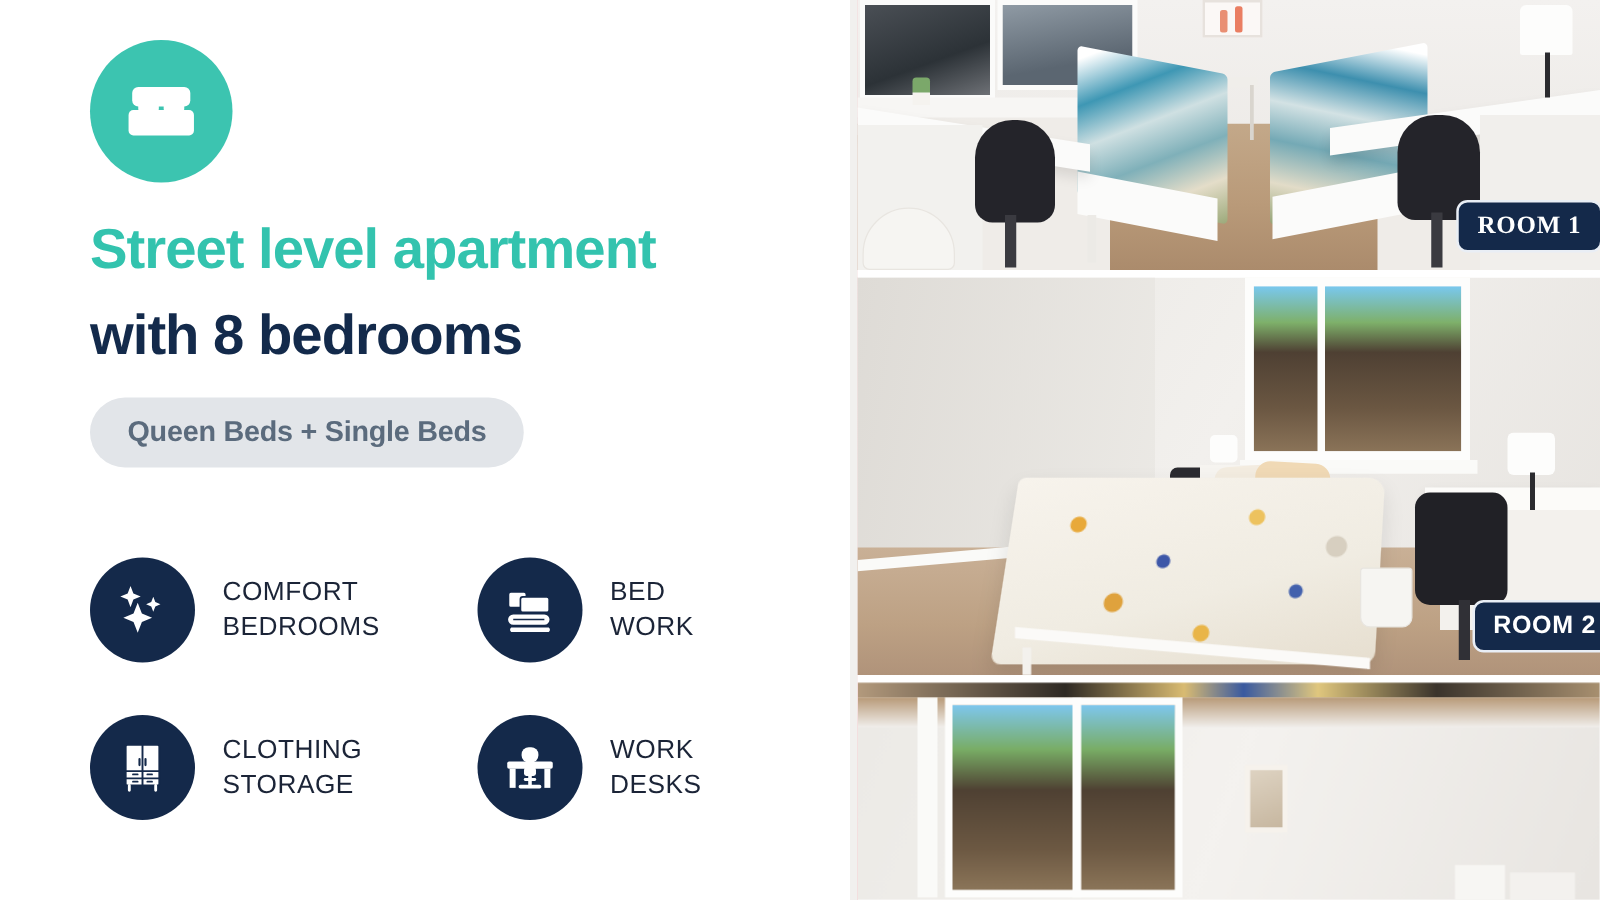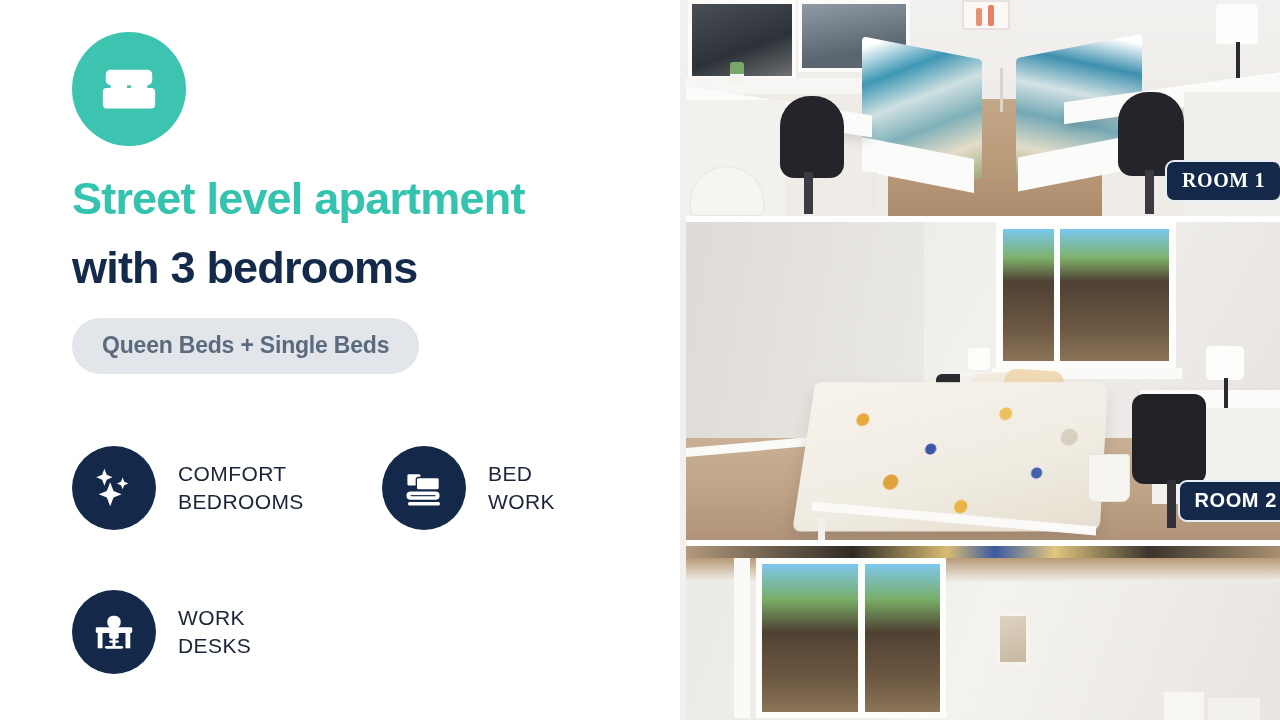--- a/index.html
+++ b/index.html
@@ -47,21 +47,21 @@
     background:#e2e5e9; color:#5b6b7d;
     font-size:23px; font-weight:600; letter-spacing:-0.2px;
     border-radius:32px; padding:14px 30px 15px 30px;
     margin-top:28px;
   }
 
   
   .features {
     margin-top:72px; display:grid;
     grid-template-columns:310px 310px;
-    grid-template-rows:auto auto; row-gap:60px;
+    grid-template-rows:auto auto; row-gap:42px;
   }
   .feature { display:flex; align-items:center; gap:22px; }
   .feature-icon {
     width:84px; height:84px; border-radius:50%;
     background:#14294a; flex:none;
     display:flex; align-items:center; justify-content:center;
   }
   .feature-icon svg { width:46px; height:46px; display:block; }
   .feature-label {
     font-size:21px; line-height:1.32; font-weight:400;
@@ -222,21 +222,21 @@
       <svg viewBox="0 0 64 64" aria-hidden="true">
         <rect x="8" y="12" width="48" height="16" rx="5" fill="#ffffff"></rect>
         <rect x="13" y="21" width="17" height="12" rx="3" fill="#ffffff"></rect>
         <rect x="34" y="21" width="17" height="12" rx="3" fill="#ffffff"></rect>
         <rect x="5" y="31" width="54" height="21" rx="4" fill="#ffffff"></rect>
       </svg>
     </div>
 
     <div class="headline-block">
       <h1 class="title-main">Street level apartment</h1>
-      <h2 class="title-sub">with 3 bedrooms</h2>
+      <h2 class="title-sub">with 8 bedrooms</h2>
     </div>
 
     <div class="pill">Queen Beds + Single Beds</div>
 
     <div class="features">
 
       <div class="feature">
         <div class="feature-icon">
           <svg viewBox="0 0 48 48" aria-hidden="true">
             <path d="M20 18 L23.5 27 L32 30.5 L23.5 34 L20 43 L16.5 34 L8 30.5 L16.5 27 Z" fill="#ffffff"></path>
@@ -255,20 +255,35 @@
             <rect x="16" y="13" width="24" height="13" rx="2" fill="#ffffff" stroke="#14294a" stroke-width="1.4"></rect>
             <path d="M10 27 h26 a5 5 0 0 1 0 10 H10 a5 5 0 0 1 0-10 Z" fill="#ffffff" stroke="#14294a" stroke-width="1.4"></path>
             <path d="M10 32 h26" stroke="#14294a" stroke-width="1.2" fill="none"></path>
             <path d="M8 38 h32 a3 3 0 0 1 0 5 H8 a3 3 0 0 1 0-5 Z" fill="#ffffff" stroke="#14294a" stroke-width="1.4"></path>
           </svg>
         </div>
         <div class="feature-label">BED
 WORK</div>
       </div>
 
+      <div class="feature">
+        <div class="feature-icon">
+          <svg viewBox="0 0 48 48" aria-hidden="true">
+            <rect x="10" y="5" width="28" height="34" rx="1.5" fill="#ffffff" stroke="#14294a" stroke-width="1.5"></rect>
+            <path d="M24 5 v34" stroke="#14294a" stroke-width="1.6"></path>
+            <path d="M10 27 h28" stroke="#14294a" stroke-width="1.5"></path>
+            <path d="M10 33 h28" stroke="#14294a" stroke-width="1.5"></path>
+            <path d="M21.5 17 v5 M26.5 17 v5" stroke="#14294a" stroke-width="1.8" stroke-linecap="round"></path>
+            <path d="M16 29.8 h4 M28 29.8 h4 M16 35.8 h4 M28 35.8 h4" stroke="#14294a" stroke-width="1.4" stroke-linecap="round"></path>
+            <path d="M13 39 v4 M35 39 v4" stroke="#ffffff" stroke-width="2.4" stroke-linecap="round"></path>
+          </svg>
+        </div>
+        <div class="feature-label">CLOTHING
+STORAGE</div>
+      </div>
 
       <div class="feature">
         <div class="feature-icon">
           <svg viewBox="0 0 48 48" aria-hidden="true">
             <rect x="17" y="7" width="14" height="13" rx="6" fill="#ffffff"></rect>
             <rect x="5" y="19" width="38" height="6" rx="1.5" fill="#ffffff"></rect>
             <rect x="7" y="25" width="5" height="16" fill="#ffffff"></rect>
             <rect x="36" y="25" width="5" height="16" fill="#ffffff"></rect>
             <rect x="19" y="24" width="10" height="7" rx="2" fill="#ffffff"></rect>
             <path d="M24 31 v8" stroke="#ffffff" stroke-width="3" stroke-linecap="round"></path>

